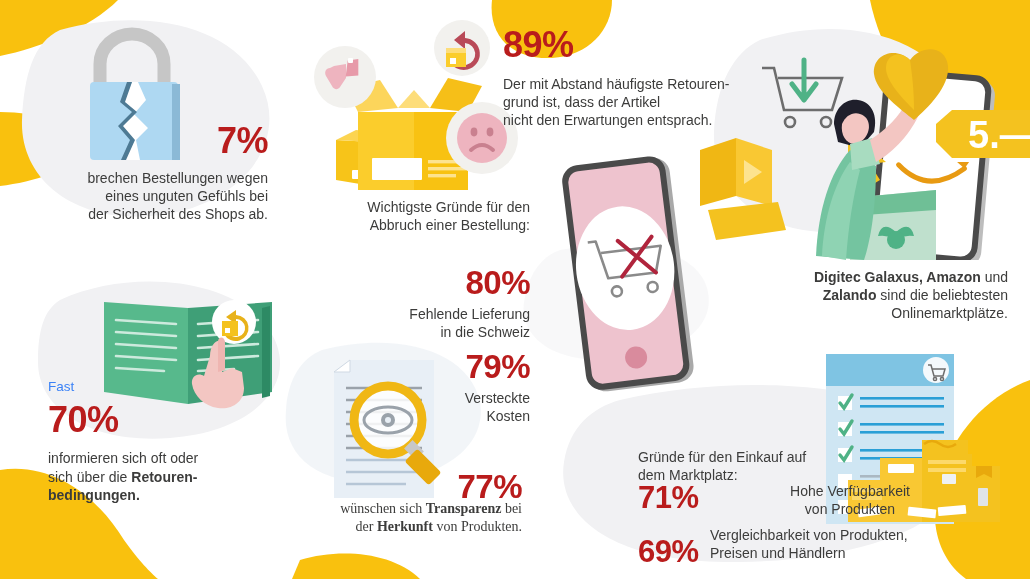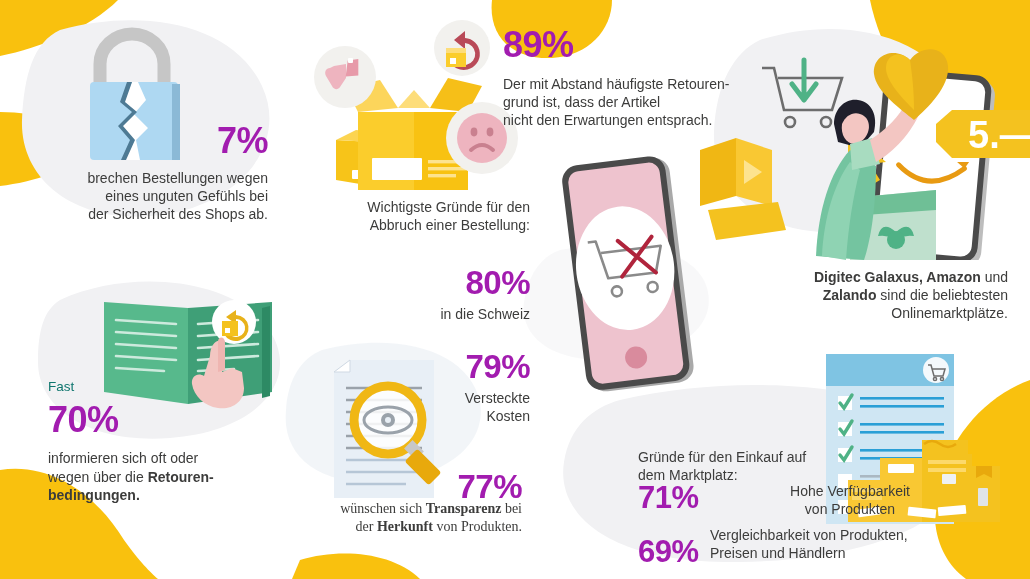--- a/index.html
+++ b/index.html
@@ -10,29 +10,29 @@
     overflow:hidden;
     position:relative;
     color:#3c3c3b;
   }
   .stage{position:absolute;left:0;top:0;width:1030px;height:579px;overflow:hidden;}
   .bg{position:absolute;left:0;top:0;width:1030px;height:579px;z-index:0;}
   .layer{position:absolute;z-index:2;}
   .txt{position:absolute;z-index:5;line-height:1.3;}
 
   .pct{
-    color:#a21caf;
+    color:#b91c1c;
     font-weight:bold;
     letter-spacing:-0.5px;
   }
   .pct-36{font-size:36px;}
   .pct-33{font-size:33px;}
   .pct-31{font-size:31px;}
   .body-txt{font-size:14px;color:#3c3c3b;}
-  .body-sm{font-size:13.5px;color:#0f766e;}
+  .body-sm{font-size:13.5px;color:#3b82f6;}
   .b{font-weight:bold;}
   .ta-r{text-align:right;}
   .ta-l{text-align:left;}
 </style>
 </head>
 <body>
 
 <div class="stage">
 
   <svg class="bg" viewBox="0 0 1030 579">
@@ -139,20 +139,21 @@
       <circle cx="74" cy="208" r="11" fill="#d98b9d"></circle>
     </g>
   </svg>
 
   <div class="txt ta-r" style="left:330px;top:198px;width:200px;">
     <div class="body-txt">Wichtigste Gründe für den</div>
     <div class="body-txt">Abbruch einer Bestellung:</div>
   </div>
   <div class="txt ta-r" style="left:330px;top:262px;width:200px;">
     <div class="pct pct-33">80%</div>
+    <div class="body-txt">Fehlende Lieferung</div>
     <div class="body-txt">in die Schweiz</div>
   </div>
   <div class="txt ta-r" style="left:330px;top:333px;width:200px;margin-top:13px;">
     <div class="pct pct-33">79%</div>
     <div class="body-txt">Versteckte</div>
     <div class="body-txt">Kosten</div>
   </div>
 
   <svg class="layer" style="left:92px;top:286px;width:190px;height:130px;" viewBox="0 0 190 130">
     <path d="M96,22 L96,118 L12,106 L12,16 Z" fill="#57b98c"></path>
@@ -177,21 +178,21 @@
     <rect x="133" y="42" width="5" height="5" fill="#ffffff"></rect>
 
     <path d="M118,70 C118,58 126,52 130,56 L130,86 L140,82 L150,86 L152,102 C152,116 140,124 126,122 C112,120 102,110 100,98 C99,90 106,86 112,90 Z" fill="#f3c6c2"></path>
     <path d="M126,56 C126,50 133,50 133,57 L133,84 L126,86 Z" fill="#efb5b1"></path>
   </svg>
 
   <div class="txt ta-l" style="left:48px;top:378px;width:230px;">
     <div class="body-sm">Fast</div>
     <div class="pct pct-36" style="margin-top:1px;">70%</div>
     <div class="body-txt" style="margin-top:6px;">informieren sich oft oder</div>
-    <div class="body-txt"><span>wegen über die </span><span class="b">Retouren-</span></div>
+    <div class="body-txt"><span>sich über die </span><span class="b">Retouren-</span></div>
     <div class="body-txt b">bedingungen.</div>
   </div>
 
   <svg class="layer" style="left:322px;top:358px;width:140px;height:150px;" viewBox="0 0 140 150">
     <path d="M12,14 L28,2 L112,2 L112,140 L12,140 Z" fill="#e8eff6"></path>
     <path d="M12,14 L28,2 L28,14 Z" fill="#ffffff" stroke="#cfd9e3" stroke-width="1"></path>
     <g stroke="#9aa2aa" stroke-width="2.6">
       <path d="M24,30 L100,30"></path>
         <path d="M24,42 L100,42"></path>
         <path d="M24,54 L100,54"></path>

